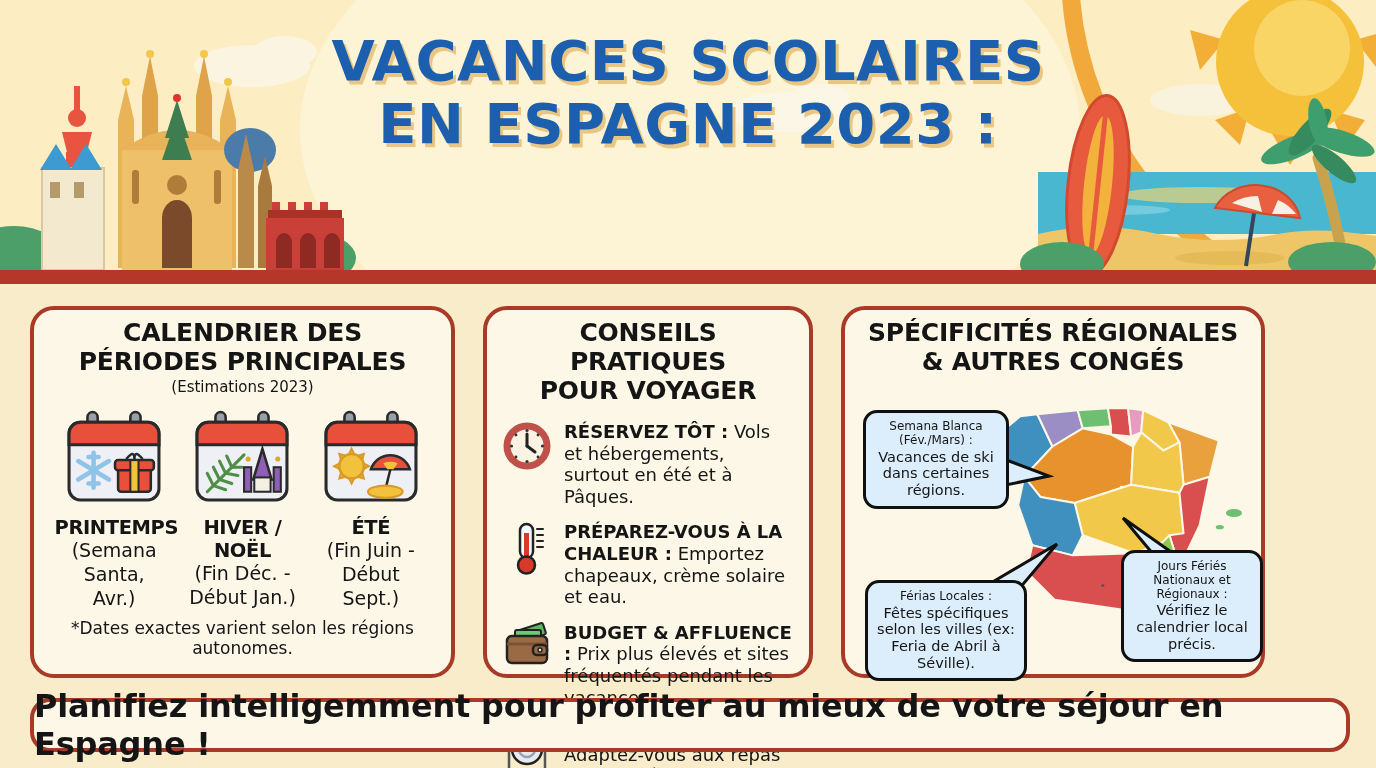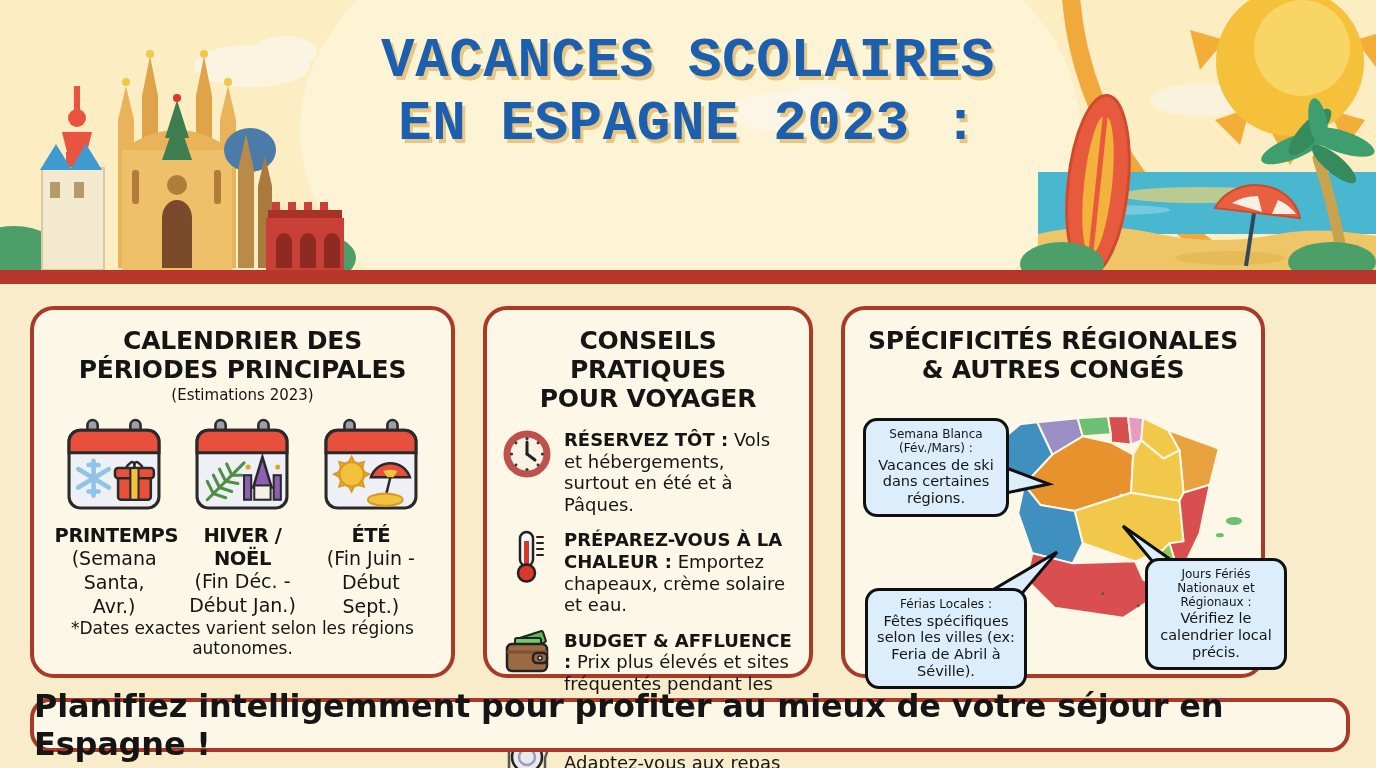--- a/index.html
+++ b/index.html
@@ -3,35 +3,35 @@
 <meta charset="utf-8">
 <style>
   html,body{margin:0;padding:0;}
   .poster{
     position:relative;width:1376px;height:768px;overflow:hidden;
     background:#f8ecca;font-family:"DejaVu Sans",sans-serif;color:#151515;
   }
   
   .header{position:absolute;top:0;left:0;width:1376px;height:270px;background:#fcedc2;}
   .header-art{position:absolute;top:0;left:0;}
-  .title-block{position:absolute;top:30px;left:0;width:1376px;text-align:center;z-index:5;font-family:Liberation Mono, monospace;}
+  .title-block{position:absolute;top:30px;left:0;width:1376px;text-align:center;z-index:5;}
   .title-line{
     font-weight:bold;font-size:56px;line-height:1.12;color:#1c5fae;letter-spacing:.5px;
     text-shadow:3px 4px 0 #e9c683;
   }
   .subtitle-line{
     font-weight:bold;font-size:44px;line-height:1.15;color:#c13a22;letter-spacing:.5px;
     text-shadow:3px 4px 0 #e9c683;
   }
   .divider{position:absolute;top:270px;left:0;width:1376px;height:14px;background:#b5372a;z-index:6;}
   
   .cards{position:absolute;top:306px;left:30px;display:flex;gap:28px;z-index:4;}
   .card{
     box-sizing:border-box;height:372px;background:#fcf7e6;border:4px solid #a93a28;
-    border-radius:24px;padding:16px 16px;position:relative;
+    border-radius:24px;padding:8px 16px;position:relative;
   }
   .card-1{width:425px;}
   .card-2{width:330px;}
   .card-3{width:424px;}
   .card-title{font-weight:bold;font-size:25px;text-align:center;line-height:1.16;letter-spacing:-0.2px;}
   .card-subtitle{font-size:15px;text-align:center;margin-top:2px;}
   
   .periods{display:flex;justify-content:space-around;margin-top:14px;}
   .period{width:31%;text-align:center;}
   .period-icon{display:block;margin:0 auto;}
@@ -49,21 +49,21 @@
   .map-svg{position:absolute;left:112px;top:0px;z-index:1;}
   .tails-svg{position:absolute;left:0;top:0;z-index:2;}
   .bubble{
     position:absolute;z-index:3;background:#dceefb;border:3px solid #101010;border-radius:14px;
     padding:7px 8px;text-align:center;box-sizing:border-box;
   }
   .bubble-lead{font-weight:normal;font-size:12px;line-height:1.15;}
   .bubble-text{font-size:14.5px;line-height:1.15;margin-top:1px;}
   .bubble-1{left:2px;top:26px;width:146px;}
   .bubble-2{left:4px;top:196px;width:162px;}
-  .bubble-3{left:284px;top:166px;width:142px;}
+  .bubble-3{left:260px;top:166px;width:142px;}
   
   .footer-banner{
     position:absolute;left:30px;top:698px;width:1320px;height:54px;box-sizing:border-box;
     background:#fcf7e6;border:4px solid #a93a28;border-radius:20px;
     display:flex;align-items:center;justify-content:center;z-index:4;
   }
   .footer-text{font-weight:bold;font-size:32px;letter-spacing:-0.2px;}
 </style>
 </head>
 <body>

